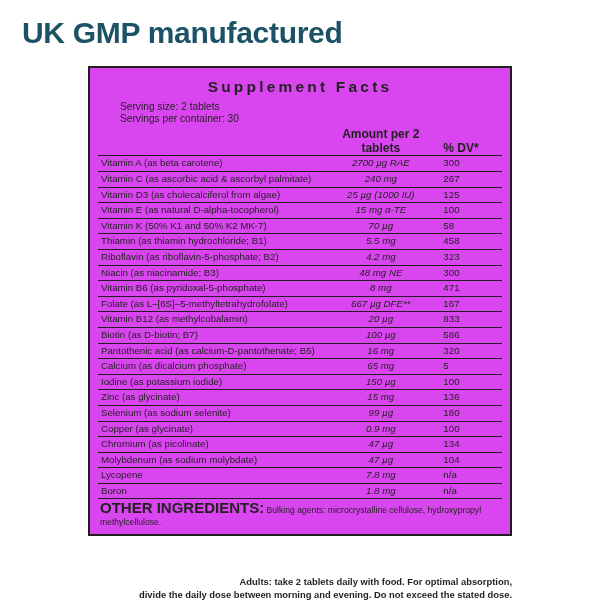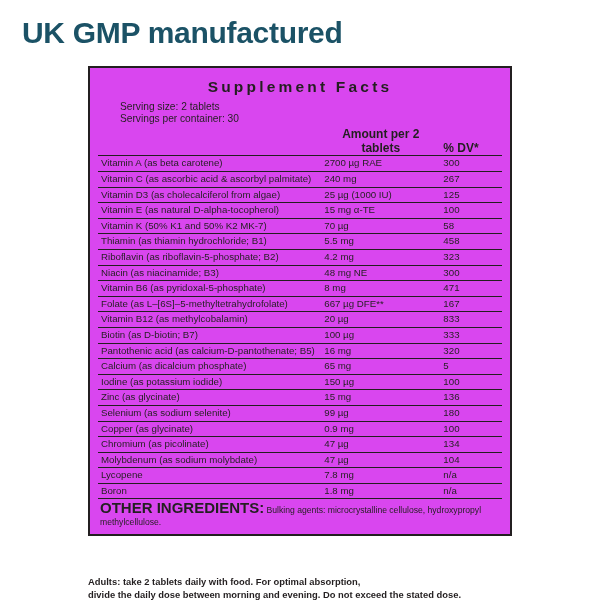--- a/index.html
+++ b/index.html
@@ -89,21 +89,21 @@
 
   tr.data td {
     border-top: 1px solid #231f20;
     height: 14.6px;
     line-height: 14.6px;
     font-size: 9.7px;
     white-space: nowrap;
     overflow: hidden;
   }
   tr.data td.nm { padding-left: 3px; }
-  tr.data td.am { text-align: left; }
+  tr.data td.am { text-align: center; font-style: italic; }
   tr.data td.dv { text-align: left; padding-left: 6px; }
 
   tr.last-data td {
     border-bottom: 1px solid #231f20;
   }
 
   .footnotes {
     font-size: 8.6px;
     line-height: 11.5px;
     padding-left: 2px;
@@ -117,21 +117,21 @@
   }
 
   .directions {
     position: absolute;
     left: 88px;
     top: 576px;
     width: 424px;
     font-size: 9.4px;
     line-height: 12.5px;
     font-weight: bold;
-    text-align: left;
+    text-align: right;
   }
 </style>
 </head>
 <body>
 
 <div class="page">
 
   <div class="headline">UK GMP manufactured</div>
 
   <div class="panel">
@@ -207,21 +207,21 @@
           <td class="dv">167</td>
         </tr>
         <tr class="data">
           <td class="nm">Vitamin B12 (as methylcobalamin)</td>
           <td class="am">20 µg</td>
           <td class="dv">833</td>
         </tr>
         <tr class="data">
           <td class="nm">Biotin (as D-biotin; B7)</td>
           <td class="am">100 µg</td>
-          <td class="dv">333</td>
+          <td class="dv">586</td>
         </tr>
         <tr class="data">
           <td class="nm">Pantothenic acid (as calcium-D-pantothenate; B5)</td>
           <td class="am">16 mg</td>
           <td class="dv">320</td>
         </tr>
         <tr class="data">
           <td class="nm">Calcium (as dicalcium phosphate)</td>
           <td class="am">65 mg</td>
           <td class="dv">5</td>

